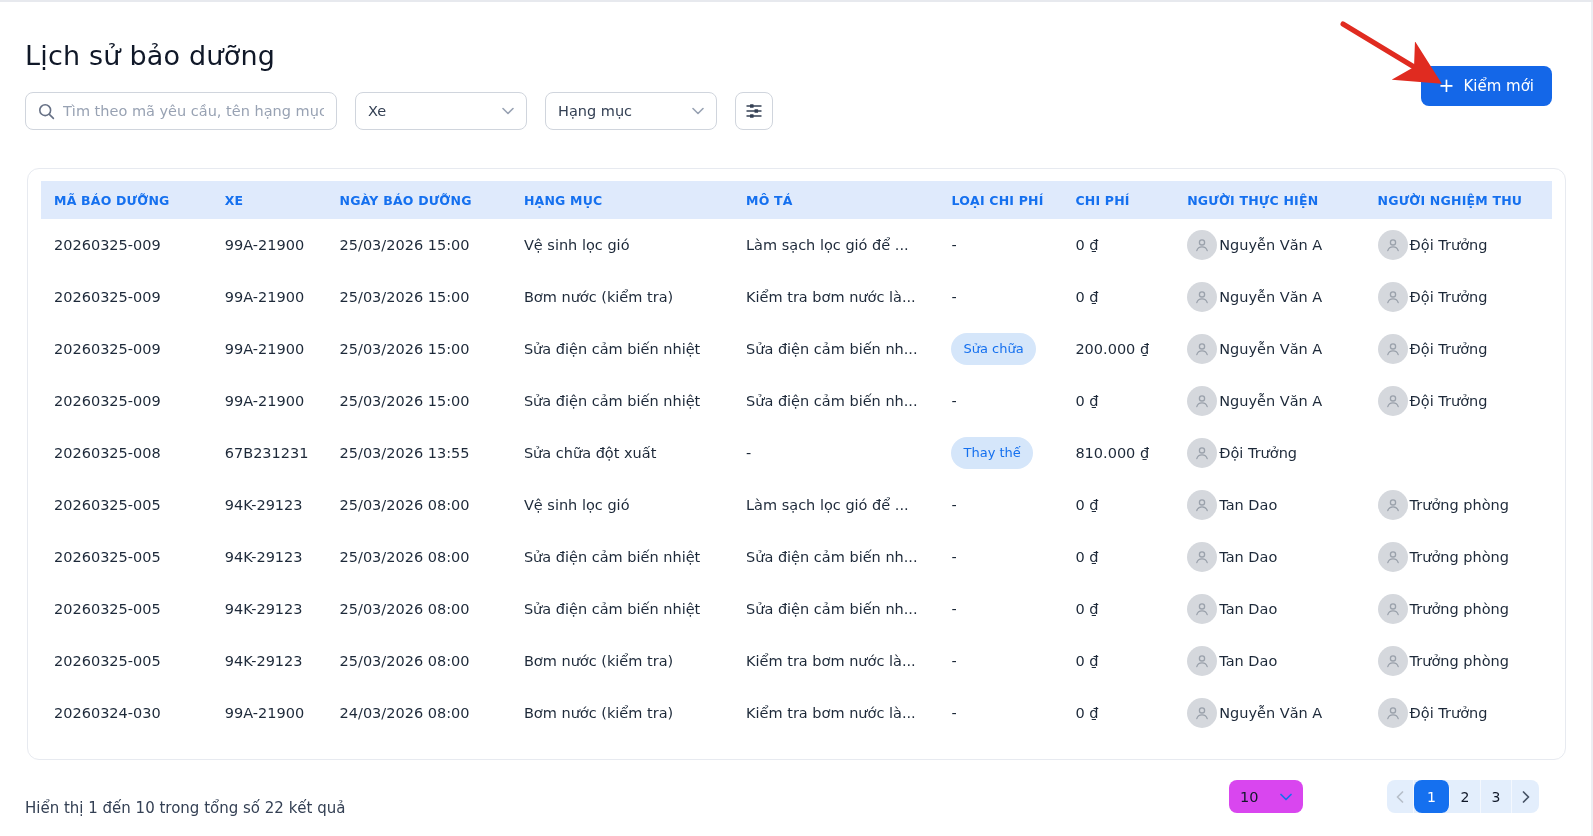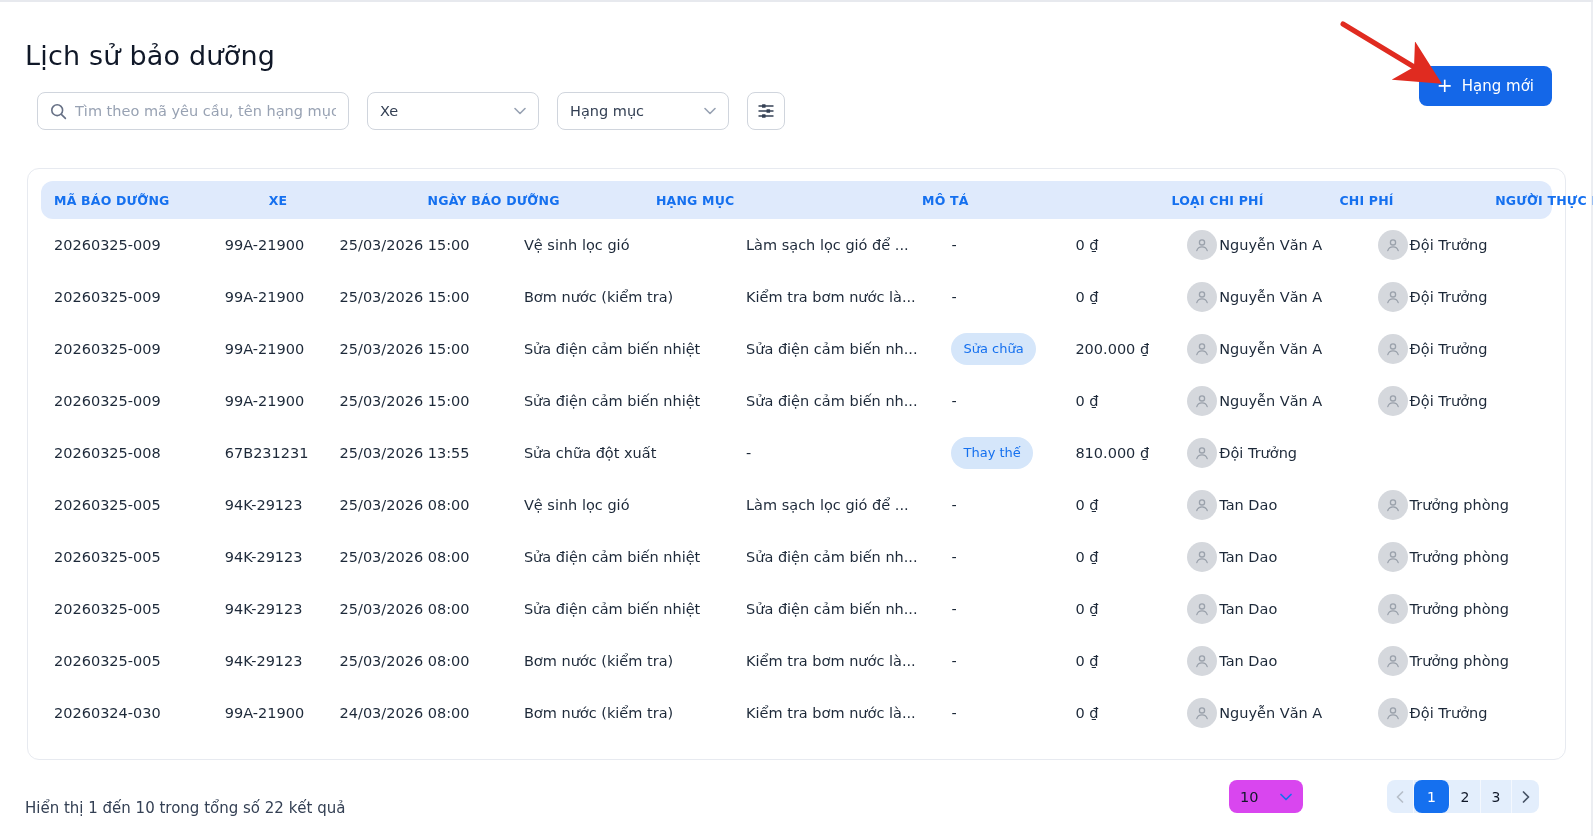--- a/index.html
+++ b/index.html
@@ -22,21 +22,21 @@
     font-family:inherit; cursor:pointer;
   }
   .add-btn .plus { font-size:19px; font-weight:400; line-height:1; margin-top:-2px; }
 
   .annotation-arrow { position:absolute; top:14px; left:1330px; width:125px; height:80px; pointer-events:none; z-index:5; }
 
   
   .toolbar { position:absolute; top:92px; left:25px; display:flex; gap:18px; align-items:center; }
   .search-box {
     width:312px; height:38px; border:1px solid #d0d5dd; border-radius:8px;
-    display:flex; align-items:center; padding:0 12px; gap:8px; background:#fff;margin-left:12px;
+    display:flex; align-items:center; padding:0 12px; gap:8px; background:#fff;
   }
   .search-box input {
     border:none; outline:none; flex:1; font-size:14.5px; font-family:inherit; color:#344054; background:transparent;
   }
   .search-box input::placeholder { color:#98a2b3; }
   .select {
     width:172px; height:38px; border:1px solid #d0d5dd; border-radius:8px; background:#fff;
     display:flex; align-items:center; justify-content:space-between; padding:0 12px;
     font-size:14.5px; color:#344054; cursor:pointer;
   }
@@ -48,21 +48,21 @@
   
   .card {
     position:absolute; top:168px; left:27px; width:1539px; height:592px;
     border:1px solid #e7eaf0; border-radius:12px; background:#fff; padding:12px 13px;
   }
   .table-grid {
     display:grid;
     grid-template-columns:11.3% 7.6% 12.2% 14.7% 13.6% 8.2% 7.4% 12.6% auto;
     align-items:center;
   }
-  .thead { background:#dfeafc; border-radius:12px; height:38px;gap:44px; }
+  .thead { background:#dfeafc; border-radius:0; height:38px; }
   .thead .th {
     font-size:12.5px; font-weight:700; color:#1570ef; letter-spacing:.2px;
     padding-left:13px; white-space:nowrap; overflow:hidden;
   }
   .trow { height:52px; }
   .trow .td { font-size:14.5px; color:#1d2939; padding-left:13px; white-space:nowrap; overflow:hidden; }
   .badge {
     display:inline-block; background:#d5e6fa; color:#1570ef; font-size:13px;
     padding:8px 12px; border-radius:999px; line-height:1.25;
   }
@@ -97,21 +97,21 @@
 </head>
 <body>
 
 <div class="top-hairline"></div>
 <div class="right-edge"></div>
 
 <div class="page-header">
   <h1 class="page-title">Lịch sử bảo dưỡng</h1>
   <button class="add-btn">
     <span class="plus">+</span>
-    <span>Hạng mới</span>
+    <span>Kiểm mới</span>
   </button>
 </div>
 
 <svg class="annotation-arrow" viewBox="0 0 125 80">
   <defs>
     <marker id="ah" markerWidth="9" markerHeight="9" refX="6" refY="4.5" orient="auto">
       <path d="M0,0 L9,4.5 L0,9 L2.5,4.5 Z" fill="#e02b20"></path>
     </marker>
   </defs>
   <line x1="13" y1="10" x2="99" y2="62" stroke="#e02b20" stroke-width="5" stroke-linecap="round" marker-end="url(#ah)"></line>

